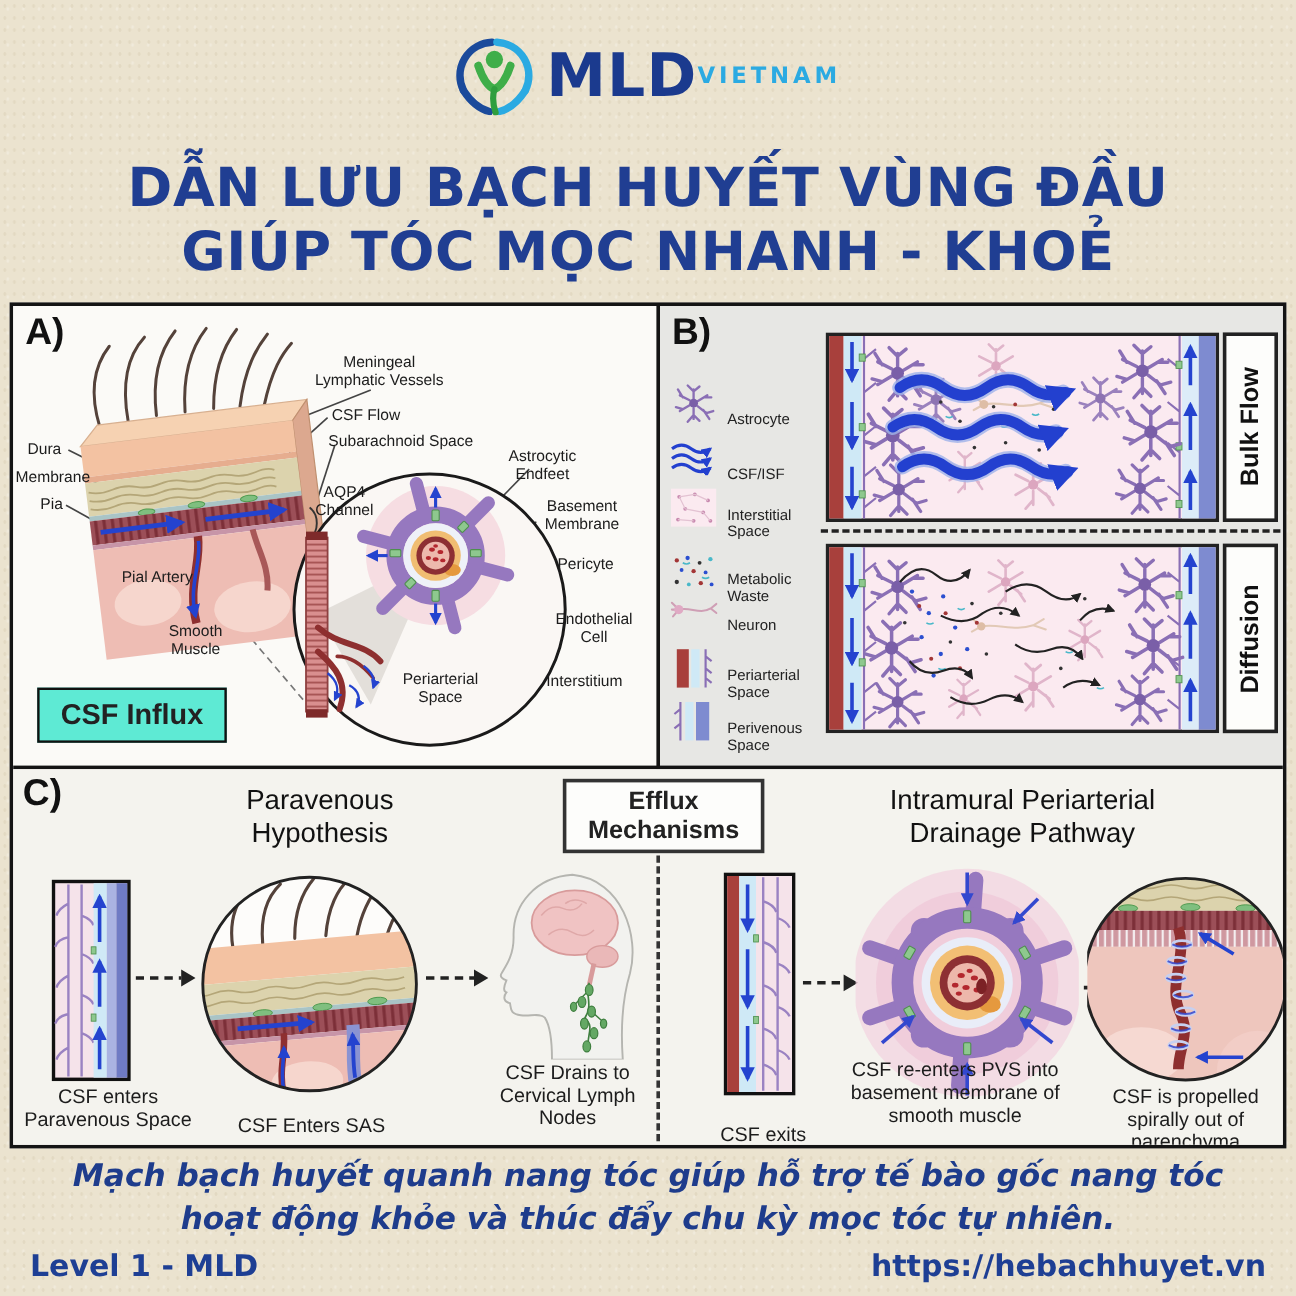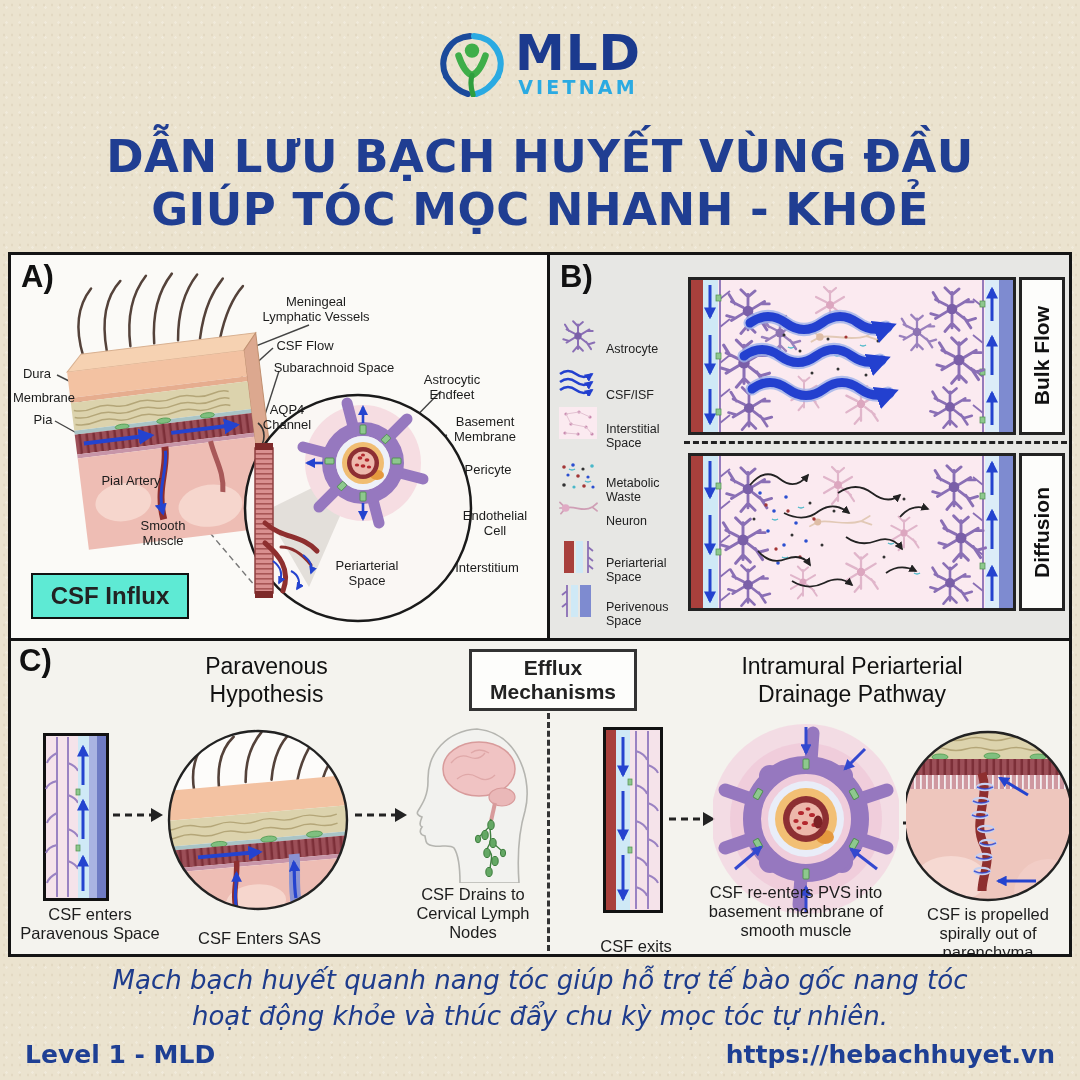--- a/index.html
+++ b/index.html
@@ -3,21 +3,21 @@
 <meta charset="utf-8">
 <style>
   html,body{margin:0;padding:0;}
   .page{position:relative;width:1080px;height:1080px;overflow:hidden;
     background-color:#ebe3cf;
     background-image:radial-gradient(rgba(175,155,115,.14) 1px,transparent 1.4px),
                      radial-gradient(rgba(255,255,255,.25) 1px,transparent 1.4px);
     background-size:8px 10px,13px 15px;
     font-family:"Liberation Sans",sans-serif;color:#222;}
   .logo{position:absolute;top:30px;left:0;right:0;display:flex;justify-content:center;align-items:center;gap:10px;}
-  .logo-txt{display:flex;flex-direction:column;align-items:center;}
+  .logo-txt{display:flex;flex-direction:row;align-items:center;}
   .logo-mld{font-family:"DejaVu Sans",sans-serif;font-weight:bold;font-size:50px;line-height:46px;color:#1b3a8e;letter-spacing:1px;}
   .logo-vn{font-family:"DejaVu Sans",sans-serif;font-weight:bold;font-size:19px;color:#2baae2;letter-spacing:3.2px;}
   .title{position:absolute;top:130px;left:0;right:0;text-align:center;
     font-family:"DejaVu Sans",sans-serif;font-weight:bold;font-size:45px;line-height:53px;
     color:#203e92;letter-spacing:.5px;}
   .figure{position:absolute;left:8px;top:252px;width:1064px;height:705px;background:#f7f6f2;border:3px solid #141414;box-sizing:border-box;}
   .panelA{position:absolute;left:0;top:0;width:536px;height:383px;background:#fbfaf7;border-right:3px solid #141414;border-bottom:3px solid #141414;box-sizing:content-box;overflow:hidden;}
   .panelB{position:absolute;left:539px;top:0;right:0;height:383px;background:#e7e7e4;border-bottom:3px solid #141414;overflow:hidden;}
   .panelC{position:absolute;left:0;top:386px;right:0;bottom:0;background:#f4f3ee;overflow:hidden;}
   .fill{position:absolute;left:0;top:0;width:100%;height:100%;}
@@ -31,21 +31,21 @@
   .bdash{position:absolute;left:134px;right:2px;top:186px;border-top:3px dashed #222;}
   .vbox{position:absolute;width:46px;background:#fdfdfb;border:3px solid #222;box-sizing:border-box;
     display:flex;align-items:center;justify-content:center;}
   .vtext{writing-mode:vertical-rl;transform:rotate(180deg);font-size:21px;font-weight:bold;color:#111;}
   .hdg{position:absolute;font-size:23px;line-height:1.2;text-align:center;white-space:pre-line;color:#111;}
   .efbox{position:absolute;left:458px;top:8px;width:168px;height:62px;background:#fdfdfb;border:3px solid #333;box-sizing:border-box;
     display:flex;align-items:center;justify-content:center;font-size:21px;font-weight:bold;text-align:center;white-space:pre-line;}
   .cdiv{position:absolute;left:536px;top:72px;height:238px;border-left:3px dashed #333;}
   .cap{position:absolute;font-size:16.5px;line-height:1.16;text-align:center;white-space:pre-line;color:#1c1c1c;}
   .note{position:absolute;top:962px;left:0;right:0;text-align:center;
-    font-family:"DejaVu Sans",sans-serif;font-style:italic;font-weight:normal;font-size:26px;line-height:36px;color:#1e3c8c;}
+    font-family:"DejaVu Sans",sans-serif;font-style:italic;font-weight:bold;font-size:26px;line-height:36px;color:#1e3c8c;}
   .footer-l{position:absolute;left:25px;top:1040px;font-family:"DejaVu Sans",sans-serif;font-weight:bold;font-size:25px;color:#1e3f94;}
   .footer-r{position:absolute;right:25px;top:1040px;font-family:"DejaVu Sans",sans-serif;font-weight:bold;font-size:25px;color:#1e3f94;text-decoration:none;}
 </style>
 </head>
 <body>
 
 <svg width="0" height="0" style="position:absolute" aria-hidden="true">
   <defs>
     <symbol id="astro" viewBox="0 0 44 44">
       <g stroke="#8a6fb5" stroke-width="2.4" fill="none" stroke-linecap="round">

